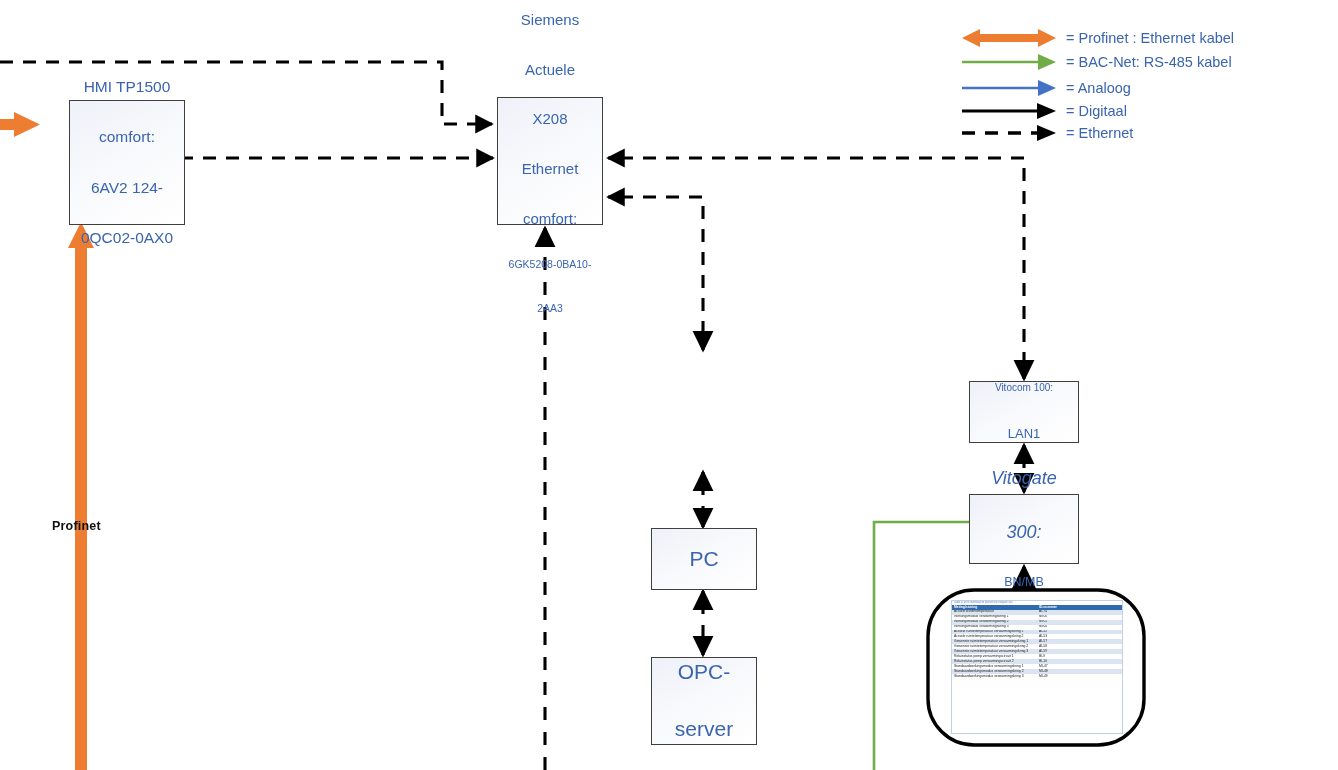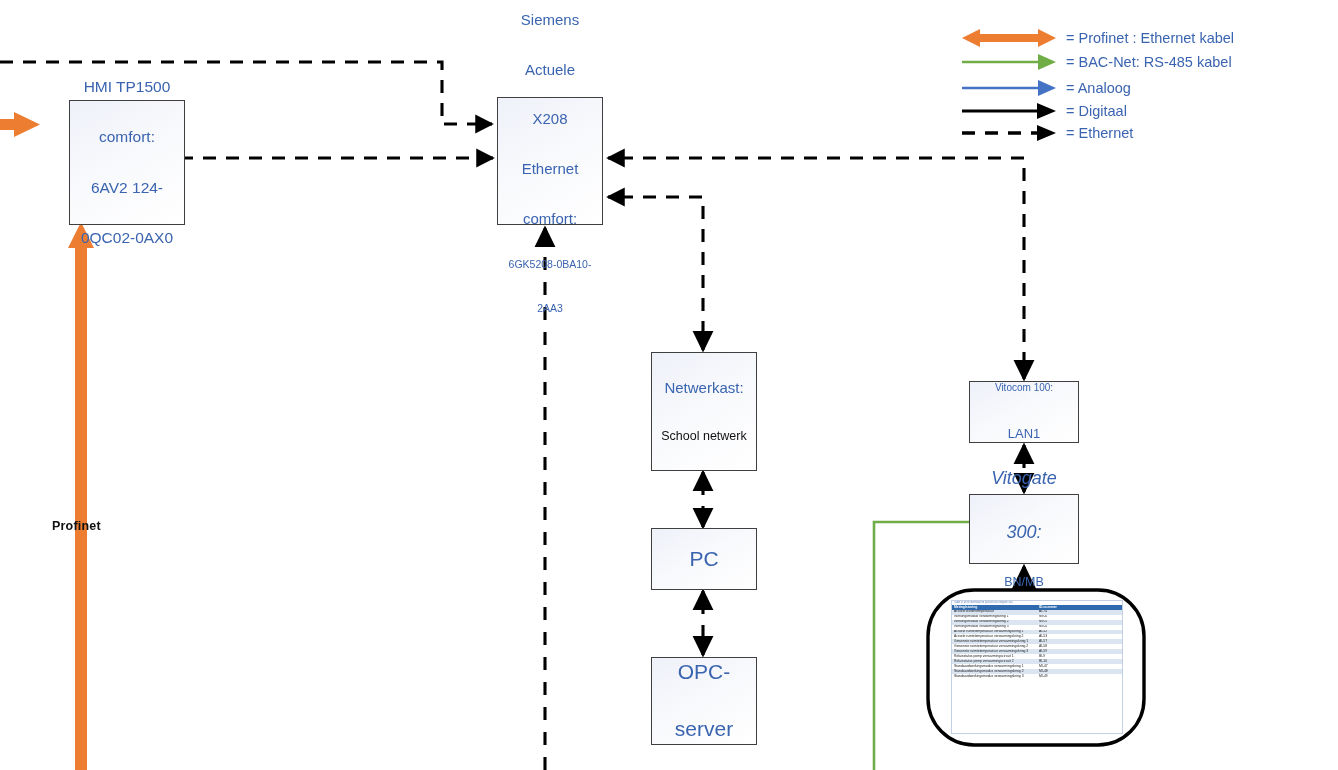--- a/index.html
+++ b/index.html
@@ -181,24 +181,20 @@
   <div class="node" id="node-switch">
     <span class="ln">Siemens</span>
     <span class="ln">Actuele</span>
     <span class="ln">X208</span>
     <span class="ln">Ethernet</span>
     <span class="ln">comfort:</span>
     <span class="ln small">6GK5208-0BA10-</span>
     <span class="ln small">2AA3</span>
   </div>
 
-  <div class="node" id="node-netwerkast">
-    <span class="ln t1">Netwerkast:</span>
-    <span class="ln t2">School netwerk</span>
-  </div>
 
   <div class="node" id="node-pc">
     <span class="ln">PC</span>
   </div>
 
   <div class="node" id="node-opc">
     <span class="ln">OPC-</span>
     <span class="ln">server</span>
   </div>
 

